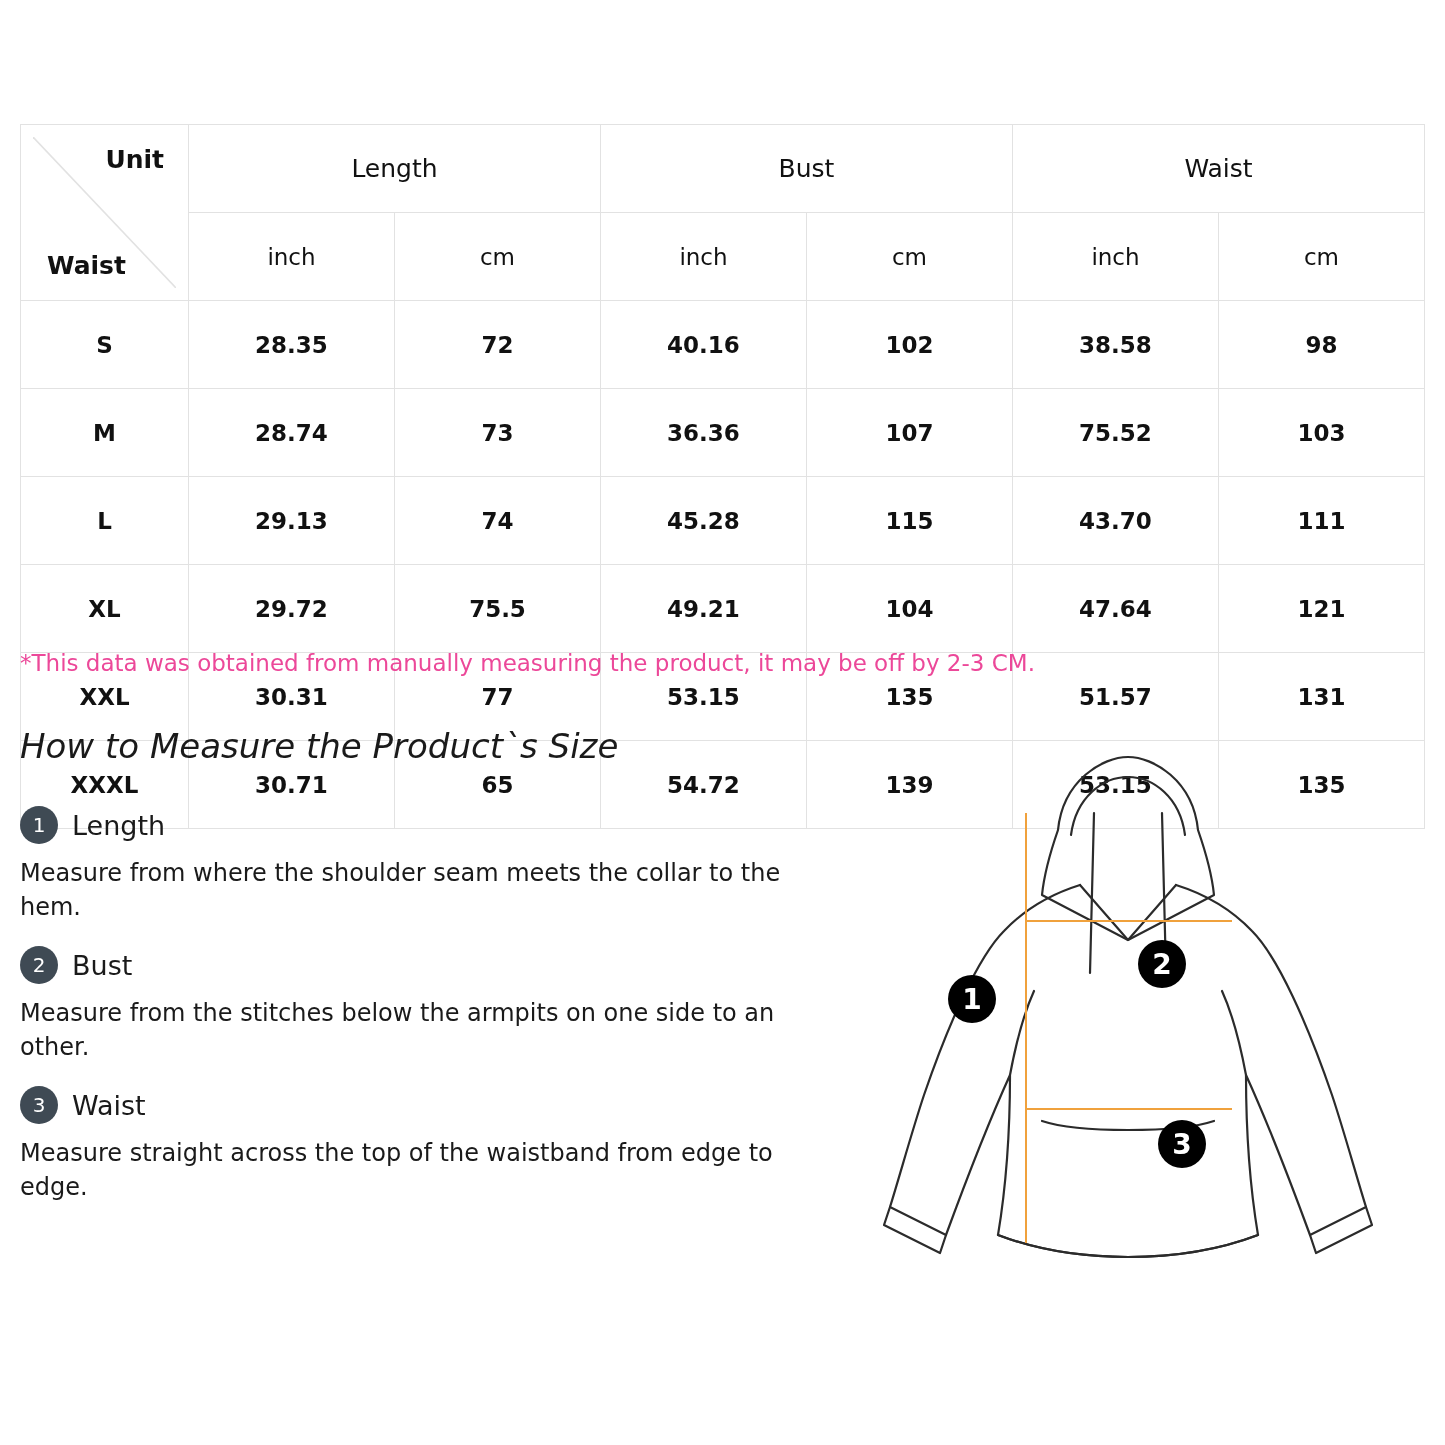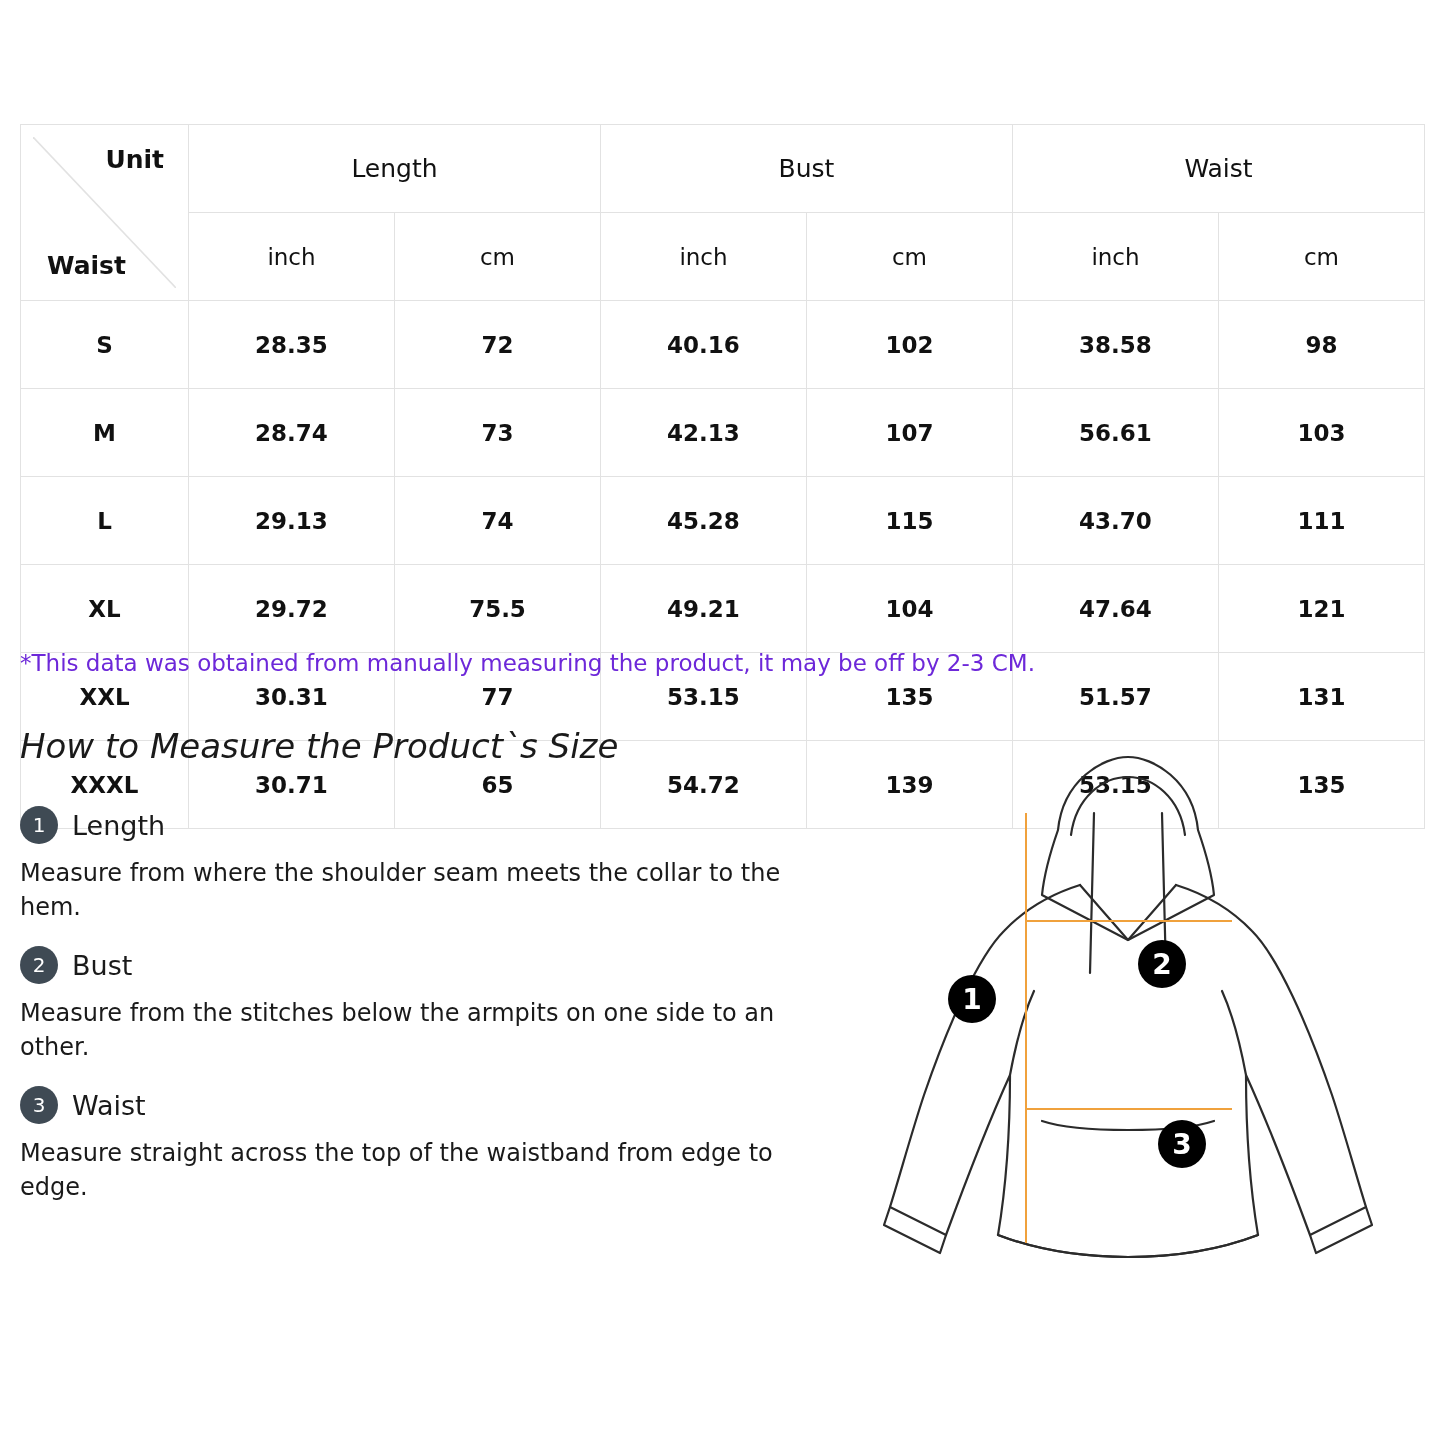--- a/index.html
+++ b/index.html
@@ -87,21 +87,21 @@
     font-size: 25px;
     font-weight: bold;
     color: #111;
   }
 
   .note {
     position: absolute;
     left: 20px;
     top: 650px;
     font-size: 23px;
-    color: #6d28d9;
+    color: #ec4899;
     font-weight: normal;
   }
 
   
   .howto-title {
     position: absolute;
     left: 20px;
     top: 726px;
     font-size: 34px;
     color: #1a1a1a;
@@ -208,23 +208,23 @@
           <td>72</td>
           <td>40.16</td>
           <td>102</td>
           <td>38.58</td>
           <td>98</td>
         </tr>
         <tr>
           <td>M</td>
           <td>28.74</td>
           <td>73</td>
-          <td>42.13</td>
+          <td>36.36</td>
           <td>107</td>
-          <td>56.61</td>
+          <td>75.52</td>
           <td>103</td>
         </tr>
         <tr>
           <td>L</td>
           <td>29.13</td>
           <td>74</td>
           <td>45.28</td>
           <td>115</td>
           <td>43.70</td>
           <td>111</td>

